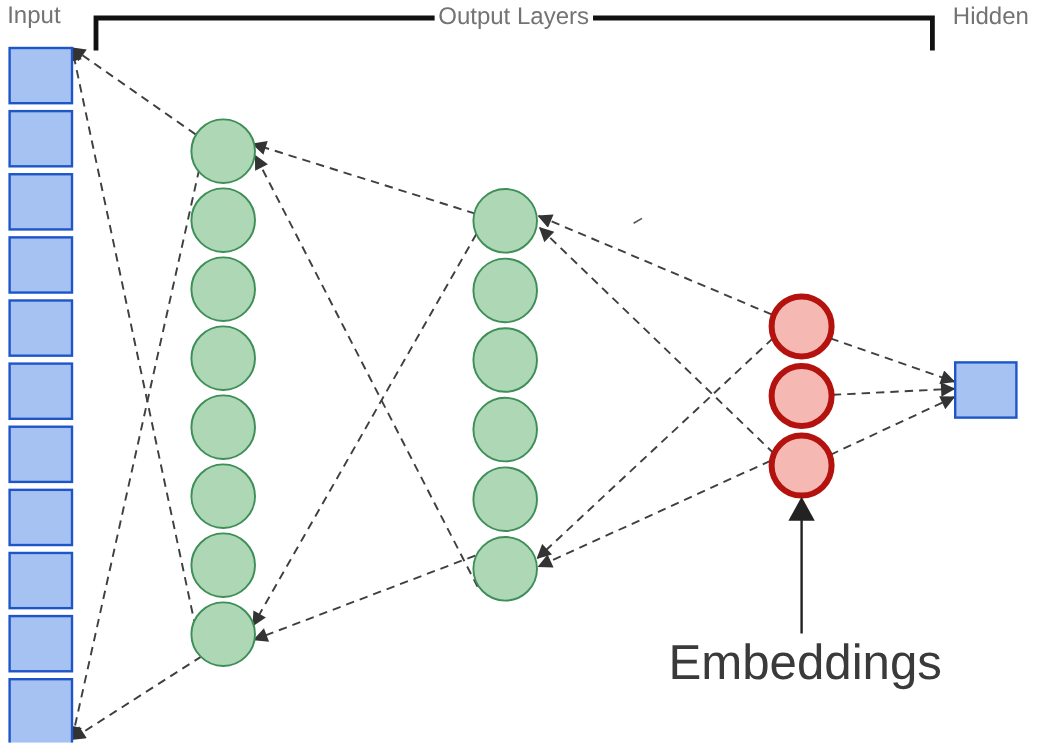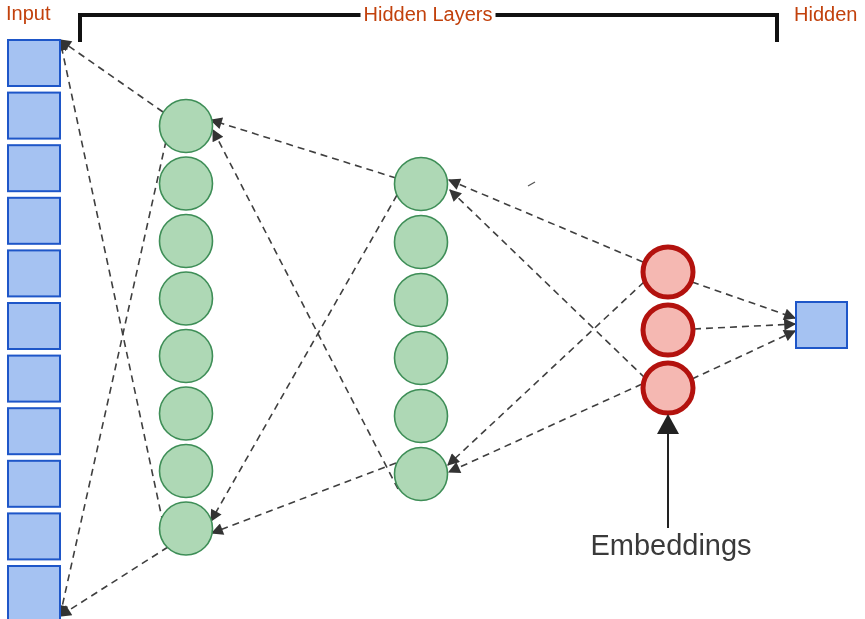--- a/index.html
+++ b/index.html
@@ -4,31 +4,31 @@
 <style>
   html,body{margin:0;padding:0;background:#ffffff;}
   #canvas{
     position:relative;
     width:865px;height:619px;
     background:#ffffff;
     overflow:hidden;
     font-family:"Liberation Sans", sans-serif;
   }
   #diagram-svg{position:absolute;left:0;top:0;}
-  .lbl{position:absolute;color:#c2410c;white-space:nowrap;}
+  .lbl{position:absolute;color:#737373;white-space:nowrap;}
   .lbl-small{font-size:20px;line-height:24px;}
   #hidden-layers-label{
     left:428px;top:2px;transform:translateX(-50%);
     background:#ffffff;padding:0 3px;z-index:3;
   }
   #input-label{left:6px;top:1px;}
   #output-label{left:794px;top:2px;}
   #embeddings-label{
     left:671px;top:529px;transform:translateX(-50%);
-    font-size:29px;color:#3a3a3a;
+    font-size:41px;color:#3a3a3a;
   }
 </style>
 </head>
 <body>
 
 <div id="canvas">
 
   <svg id="diagram-svg" width="865" height="619" viewBox="0 0 865 619">
     <defs>
       <marker id="arr" viewBox="0 0 10 10" refX="9" refY="5" markerWidth="8.5" markerHeight="7.5" orient="auto-start-reverse">
@@ -88,19 +88,19 @@
         <rect x="796" y="302" width="51" height="46" fill="#a5c2f2" stroke="#1e56c8" stroke-width="2"></rect>
       </g>
     <g id="g-annotation">
         <line x1="668" y1="528" x2="668" y2="433" stroke="#222222" stroke-width="2"></line>
         <polygon points="668,414 657,434 679,434" fill="#222222"></polygon>
       </g>
   </svg>
 
   <div class="lbl lbl-small" id="input-label">Input</div>
 
-  <div class="lbl lbl-small" id="hidden-layers-label">Hidden Layers</div>
+  <div class="lbl lbl-small" id="hidden-layers-label">Output Layers</div>
 
   <div class="lbl lbl-small" id="output-label">Hidden</div>
 
   <div class="lbl" id="embeddings-label">Embeddings</div>
 
 </div>
 
 </body></html>

